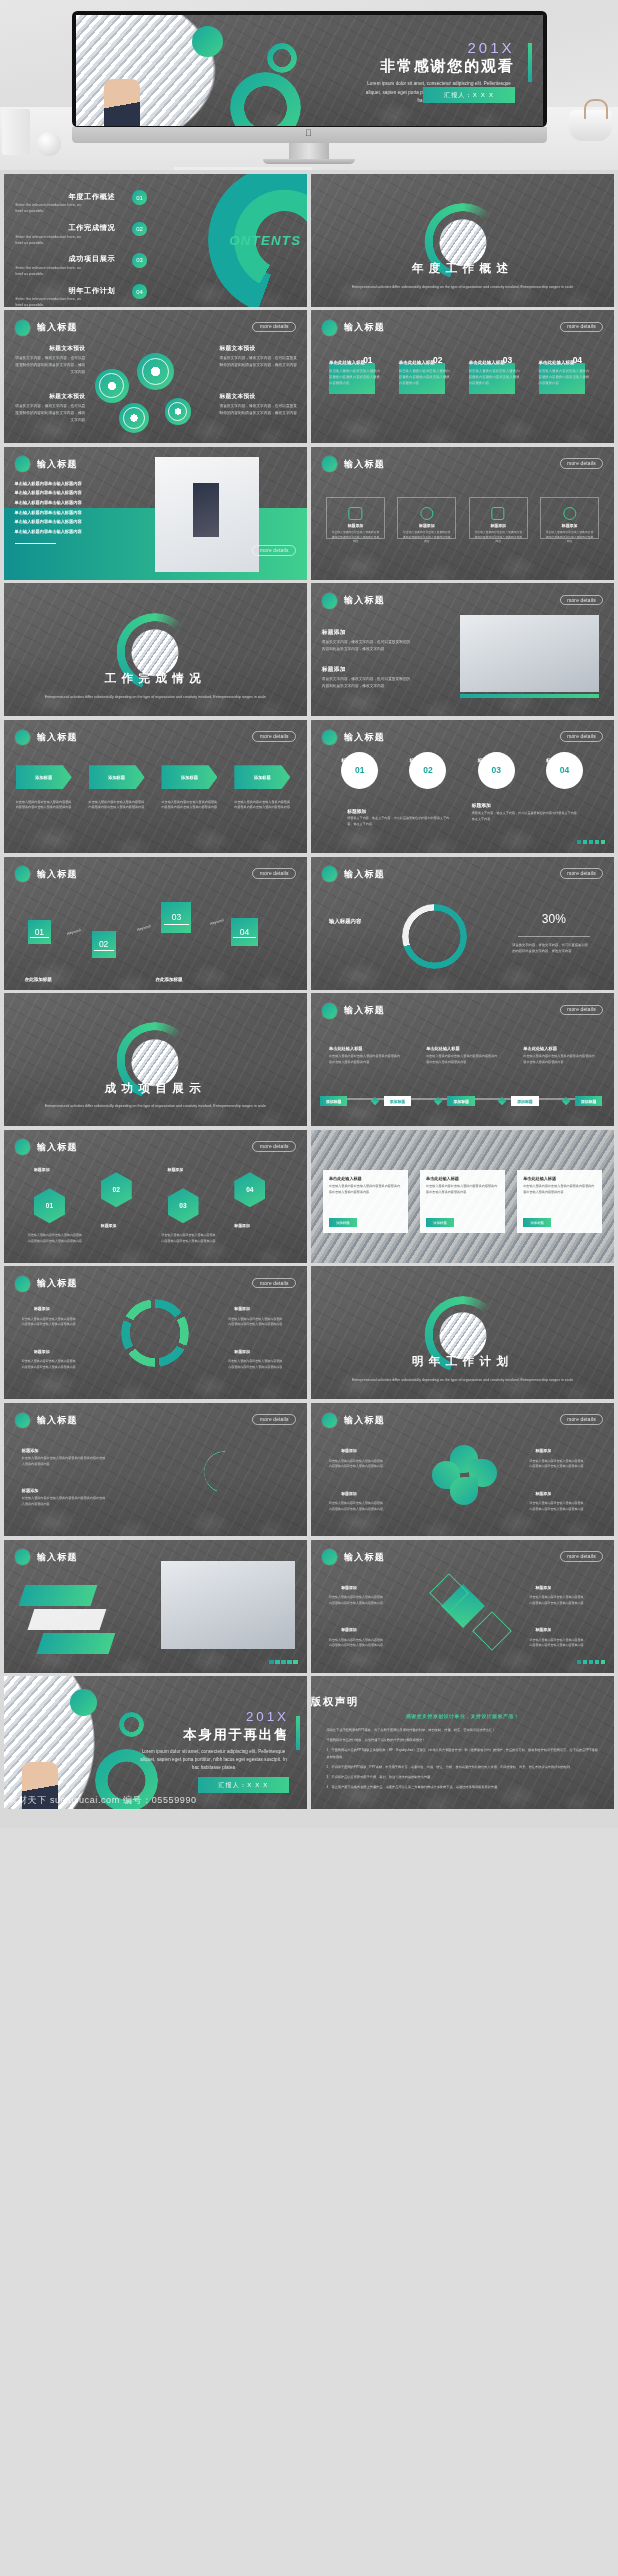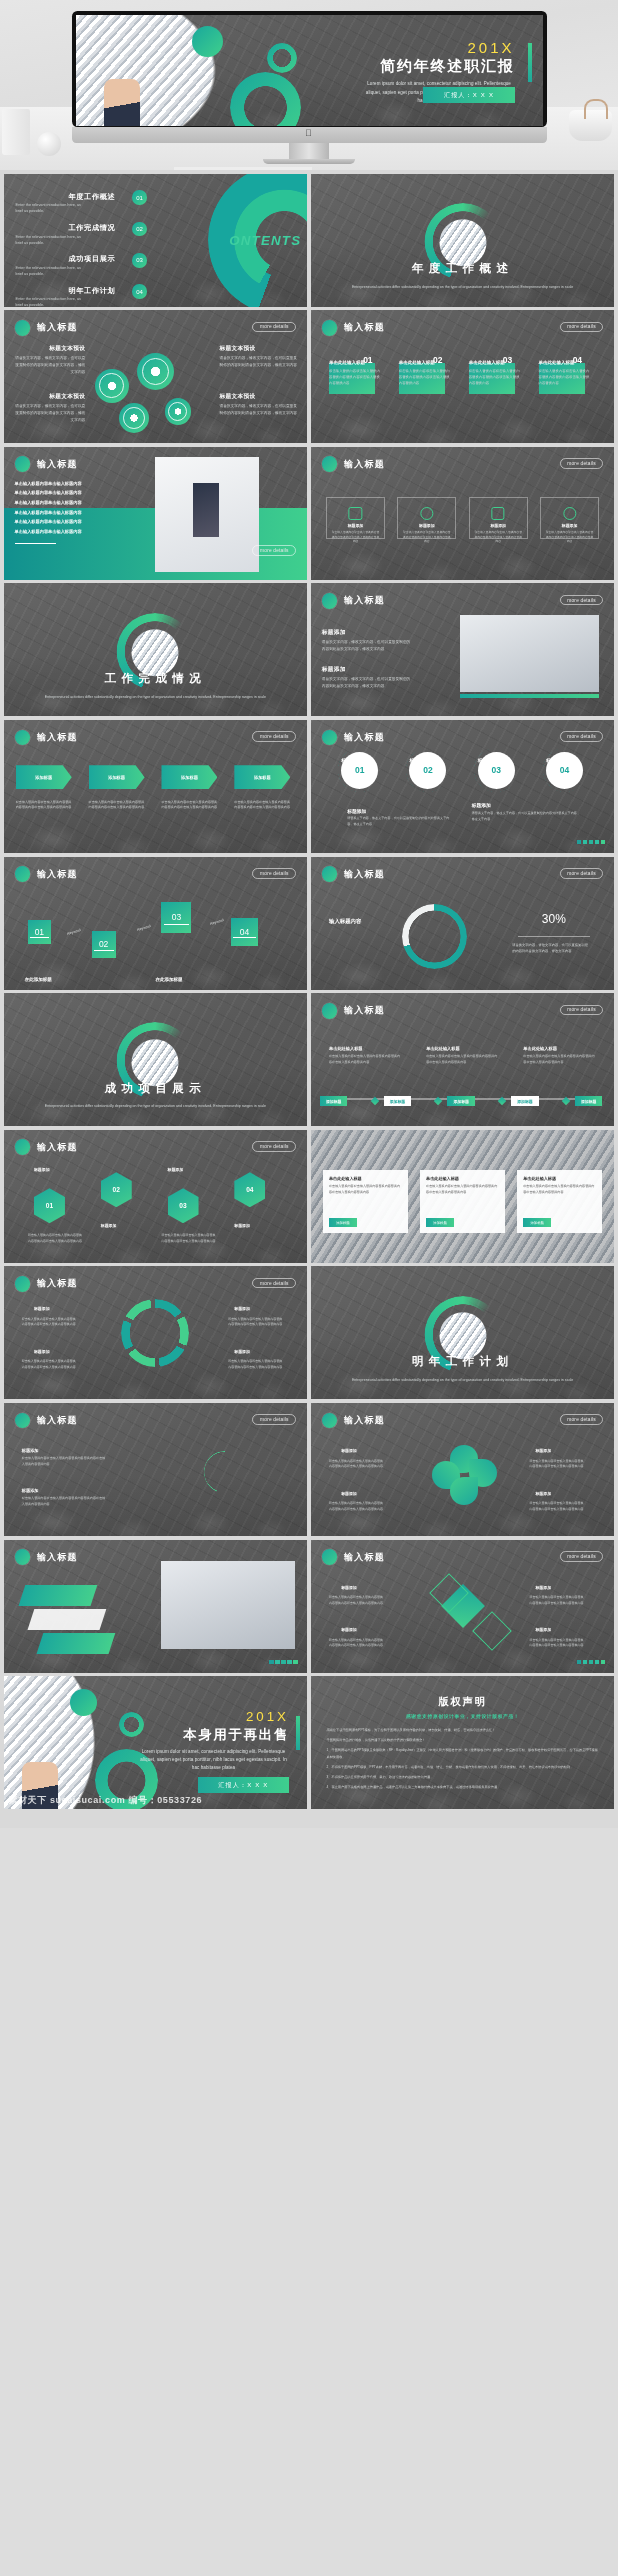--- a/index.html
+++ b/index.html
@@ -67,21 +67,21 @@
     background:
       repeating-linear-gradient(132deg,#ffffff 0 3.6px,#d9dde2 3.6px 6.6px,#b9c0c8 6.6px 8.5px),
       linear-gradient(140deg,#eef1f4,#c9d1d8);
     -webkit-mask-image:radial-gradient(ellipse 118% 150% at -16% 50%, #000 58%, transparent 59%);
             mask-image:radial-gradient(ellipse 118% 150% at -16% 50%, #000 58%, transparent 59%);}
   .cover-fist{position:absolute;left:11%;bottom:0;width:36px;height:47px;
     background:linear-gradient(170deg,#e9c3a6 0 55%,#2a3347 55% 100%);border-radius:8.5px 8.5px 0 0;}
   .c-dot{position:absolute;border-radius:50%;background:linear-gradient(135deg,#18a79c,#40d08c);}
   .c-ring{position:absolute;border-radius:50%;}
   .cover-title-wrap{position:absolute;right:6%;top:22%;text-align:right;z-index:5;}
-  .cover-year{color:#fde047;font-size:15px;letter-spacing:3px;font-weight:300;}
+  .cover-year{color:#c4b5fd;font-size:15px;letter-spacing:3px;font-weight:300;}
   .cover-main{color:#fff;font-size:15px;font-weight:bold;letter-spacing:1.8px;margin-top:1.2px;}
   .cover-sub{color:#dfe3e3;font-size:4.5px;line-height:1.85;margin-top:4.2px;max-width:151px;
      margin-left:auto;text-align:center;letter-spacing:0.1px;}
   .cover-btn{position:absolute;right:6%;bottom:20%;background:linear-gradient(90deg,#1fa89b,#3fcf8e);
      color:#fff;font-size:6px;letter-spacing:1.2px;padding:3.6px 20.5px;z-index:5;}
   .cover-bar{position:absolute;right:2.3%;top:26%;width:4.2px;height:39px;
      background:linear-gradient(180deg,#3fcf8e,#1fa89b);}
 
   
   .toc{position:absolute;left:12px;top:18px;width:46%;z-index:5;}
@@ -216,32 +216,32 @@
 
   
   .arcs{position:absolute;right:14%;top:22%;width:80px;height:80px;z-index:5;}
   .arcs span{position:absolute;border-radius:50%;}
 
   
   .petal{position:absolute;width:28px;height:28px;border-radius:50% 50% 50% 0;
     background:linear-gradient(140deg,#1ba79c,#44cf8d);z-index:5;}
 
   
-  .cr-title{position:absolute;left:0;right:0;top:14%;text-align:center;color:#fff;
+  .cr-title{position:absolute;left:0;right:0;top:14%;color:#fff;
     font-size:10.3px;font-weight:bold;letter-spacing:1.8px;z-index:6;}
   .cr-sub{position:absolute;left:0;right:0;top:28%;text-align:center;color:#3fd0a0;
     font-size:4.8px;font-weight:bold;letter-spacing:0.6px;z-index:6;}
   .cr-body{position:absolute;left:15.7px;right:15.7px;top:38%;color:#d6d9d9;font-size:3.2px;
     line-height:2.05;z-index:6;}
   .cr-body p{margin-bottom:3.6px;}
 
   
   .watermark{position:absolute;left:4.8px;bottom:2.4px;z-index:30;
     color:rgba(255,255,255,.80);font-size:9px;letter-spacing:0.6px;white-space:nowrap;}
-  .watermark b{font-weight:bold;text-align:center;}
+  .watermark b{font-weight:normal;text-align:center;}
   .footer{height:15.7px;background:#d9d9d9;}
 </style>
 </head>
 <body>
 
 <div class="hero">
   <div class="desk"></div>
   <div class="vase"></div>
   <div class="ball"></div>
   <div class="teapot"></div>
@@ -252,21 +252,21 @@
       <div class="bg-people"></div>
       <div class="cover-photo">
         <div class="cover-fist"></div>
       </div>
       <div class="c-dot" style="left:25%;top:10%;width:31px;height:31px;"></div>
       <div class="c-ring" style="left:41%;top:26%;width:30px;height:30px;background:linear-gradient(135deg,#18a79c,#40d08c);-webkit-mask:radial-gradient(circle,transparent 42%,#000 43%);mask:radial-gradient(circle,transparent 42%,#000 43%);"></div>
       <div class="c-ring" style="left:33%;top:52%;width:71px;height:71px;background:linear-gradient(135deg,#18a79c,#40d08c);-webkit-mask:radial-gradient(circle,transparent 42%,#000 43%);mask:radial-gradient(circle,transparent 42%,#000 43%);"></div>
       <div class="cover-bar"></div>
       <div class="cover-title-wrap">
         <div class="cover-year">201X</div>
-        <div class="cover-main">简约年终述职汇报</div>
+        <div class="cover-main">非常感谢您的观看</div>
         <div class="cover-sub">Lorem ipsum dolor sit amet, consectetur adipiscing elit. Pellentesque aliquet, sapien eget porta porttitor, nibh lacus eget egestas suscipit. In hac habitasse platea</div>
       </div>
       <div class="cover-btn">汇报人：X X X</div>
     </div>
   </div>
   <div class="imac-chin"></div>
   <div class="apple-logo"></div>
   <div class="imac-neck"></div>
   <div class="imac-foot"></div>
   <div class="kbd"></div>
@@ -810,21 +810,21 @@
     <div class="c-ring" style="left:30%;top:55%;width:63px;height:63px;background:linear-gradient(135deg,#18a79c,#40d08c);-webkit-mask:radial-gradient(circle,transparent 42%,#000 43%);mask:radial-gradient(circle,transparent 42%,#000 43%);"></div>
     <div class="cover-bar" style="top:30%;height:34px;"></div>
     <div class="cover-title-wrap" style="top:25%;">
       <div class="cover-year" style="font-size:13.3px;">201X</div>
       <div class="cover-main" style="font-size:13.3px;">本身用于再出售</div>
       <div class="cover-sub">Lorem ipsum dolor sit amet, consectetur adipiscing elit. Pellentesque aliquet, sapien eget porta porttitor, nibh lacus eget egestas suscipit. In hac habitasse platea</div>
     </div>
     <div class="cover-btn" style="bottom:12%;">汇报人：X X X</div>
     <div class="watermark">
       <b>素材天下 sucaisucai.com</b>
-      <b>编号：</b><b>05533726</b>
+      <b>编号：</b><b>05559990</b>
     </div>
   </div>
 
   <div class="slide">
     <div class="bg-texture"></div>
     <div class="bg-people"></div>
     <div class="cr-title">版权声明</div>
     <div class="cr-sub">感谢您支持原创设计事业，支持设计版权产品！</div>
     <div class="cr-body">
       <p>感谢您下载千图网原创PPT模板，为了您和千图网以及原创作者的利益，请勿复制、传播、销售，否则将承担法律责任！</p>

